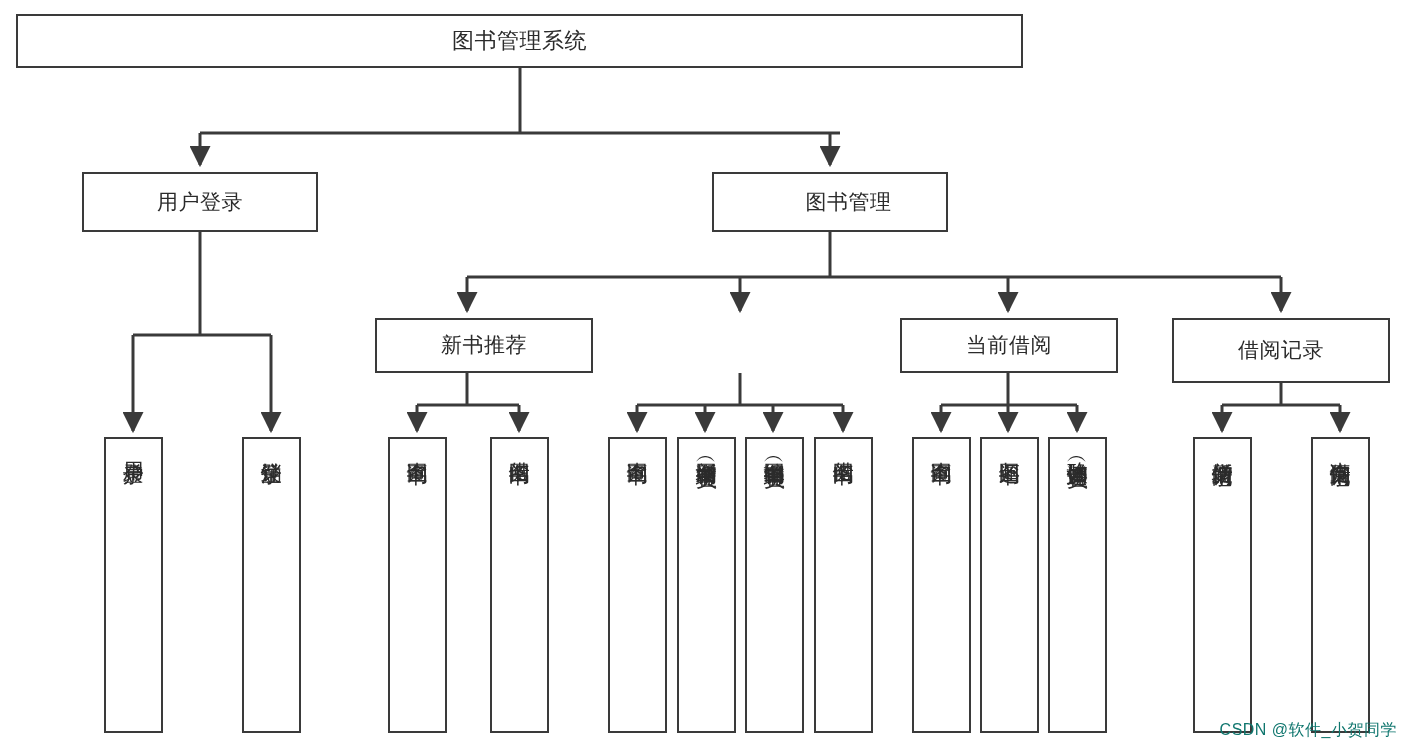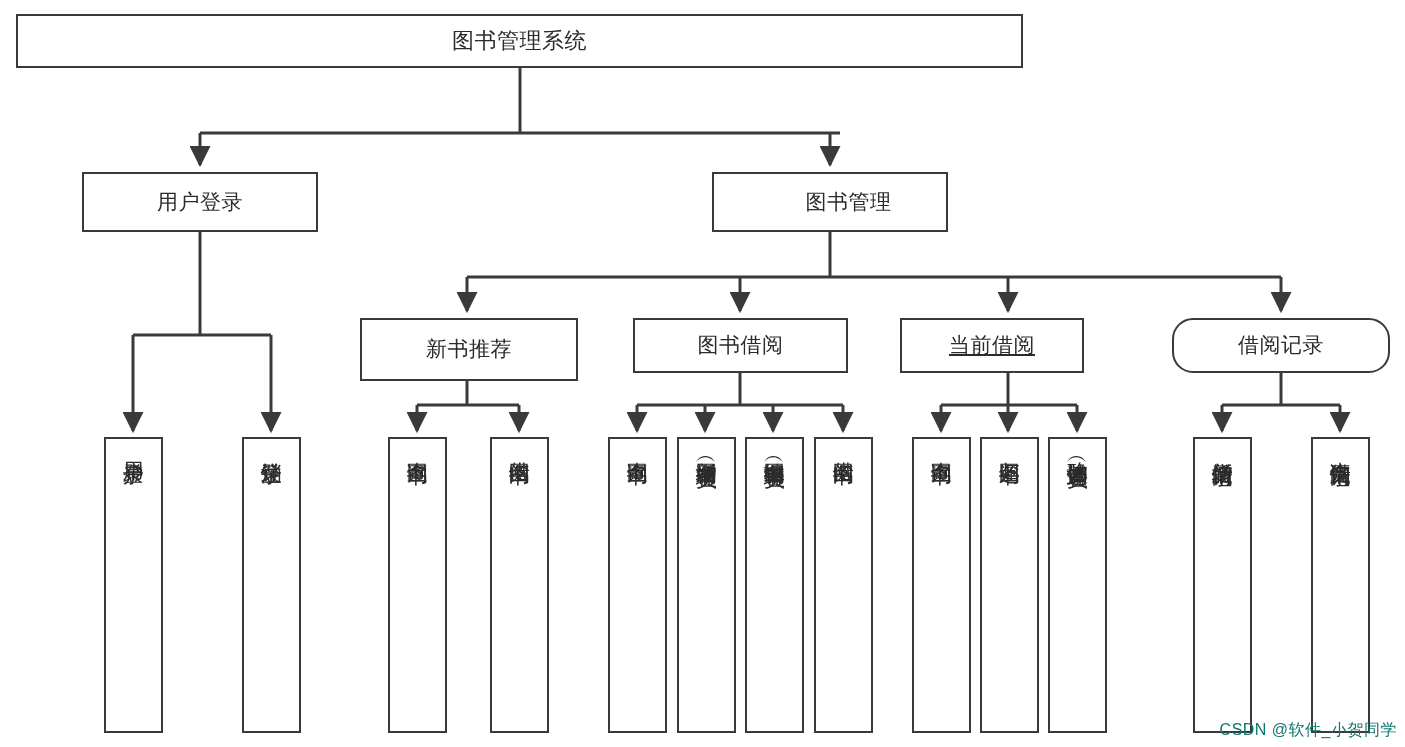--- a/index.html
+++ b/index.html
@@ -128,30 +128,27 @@
     <span class="label">图书管理系统</span>
   </div>
 
   <div class="node horiz" style="left:82px; top:172px; width:236px; height:60px;">
     <span class="label">用户登录</span>
   </div>
   <div class="node horiz" style="left:712px; top:172px; width:236px; height:60px;padding-left:37px;">
     <span class="label">图书管理</span>
   </div>
 
-  <div class="node horiz" style="left:360px; top:318px; width:218px; height:63px;">
+  <div class="node horiz" style="left:375px; top:318px; width:218px; height:55px;">
     <span class="label">新书推荐</span>
   </div>
-  <div class="node horiz" style="left:633px; top:318px; width:215px; height:55px;">
-    <span class="label">图书借阅</span>
-  </div>
-  <div class="node horiz" style="left:900px; top:318px; width:184px; height:55px;text-decoration:underline;">
+  <div class="node horiz" style="left:900px; top:318px; width:218px; height:55px;">
     <span class="label">当前借阅</span>
   </div>
-  <div class="node horiz" style="left:1172px; top:318px; width:218px; height:55px;border-radius:21px;">
+  <div class="node horiz" style="left:1172px; top:318px; width:218px; height:65px;">
     <span class="label">借阅记录</span>
   </div>
 
   <div class="node vert" style="left:104px; top:437px; width:59px; height:296px;">
     <span class="label">用户登录</span>
   </div>
   <div class="node vert" style="left:242px; top:437px; width:59px; height:296px;">
     <span class="label">注销登录</span>
   </div>
 

